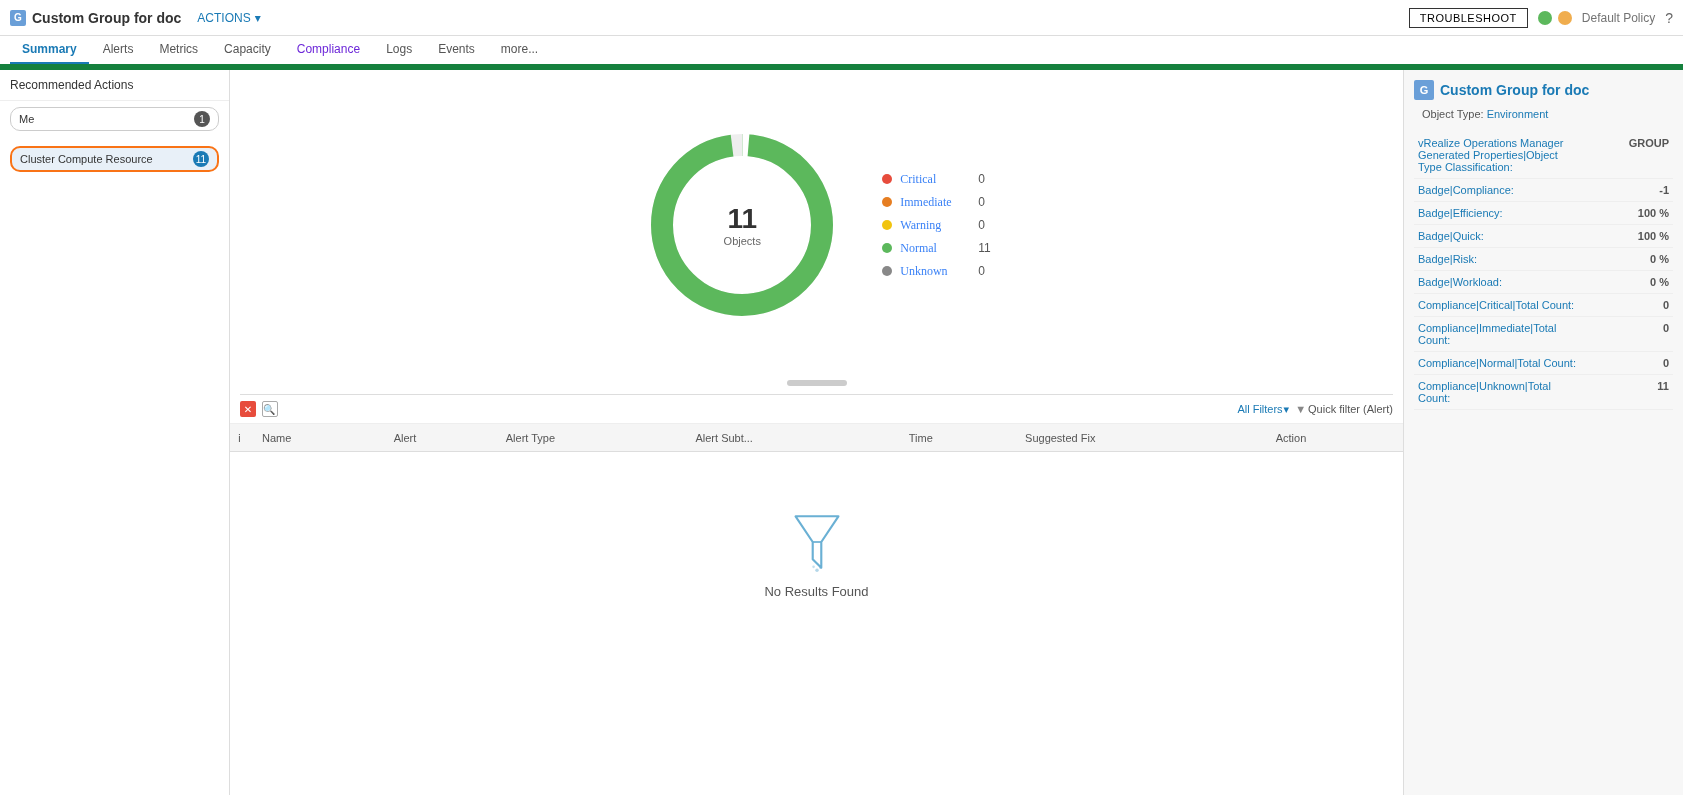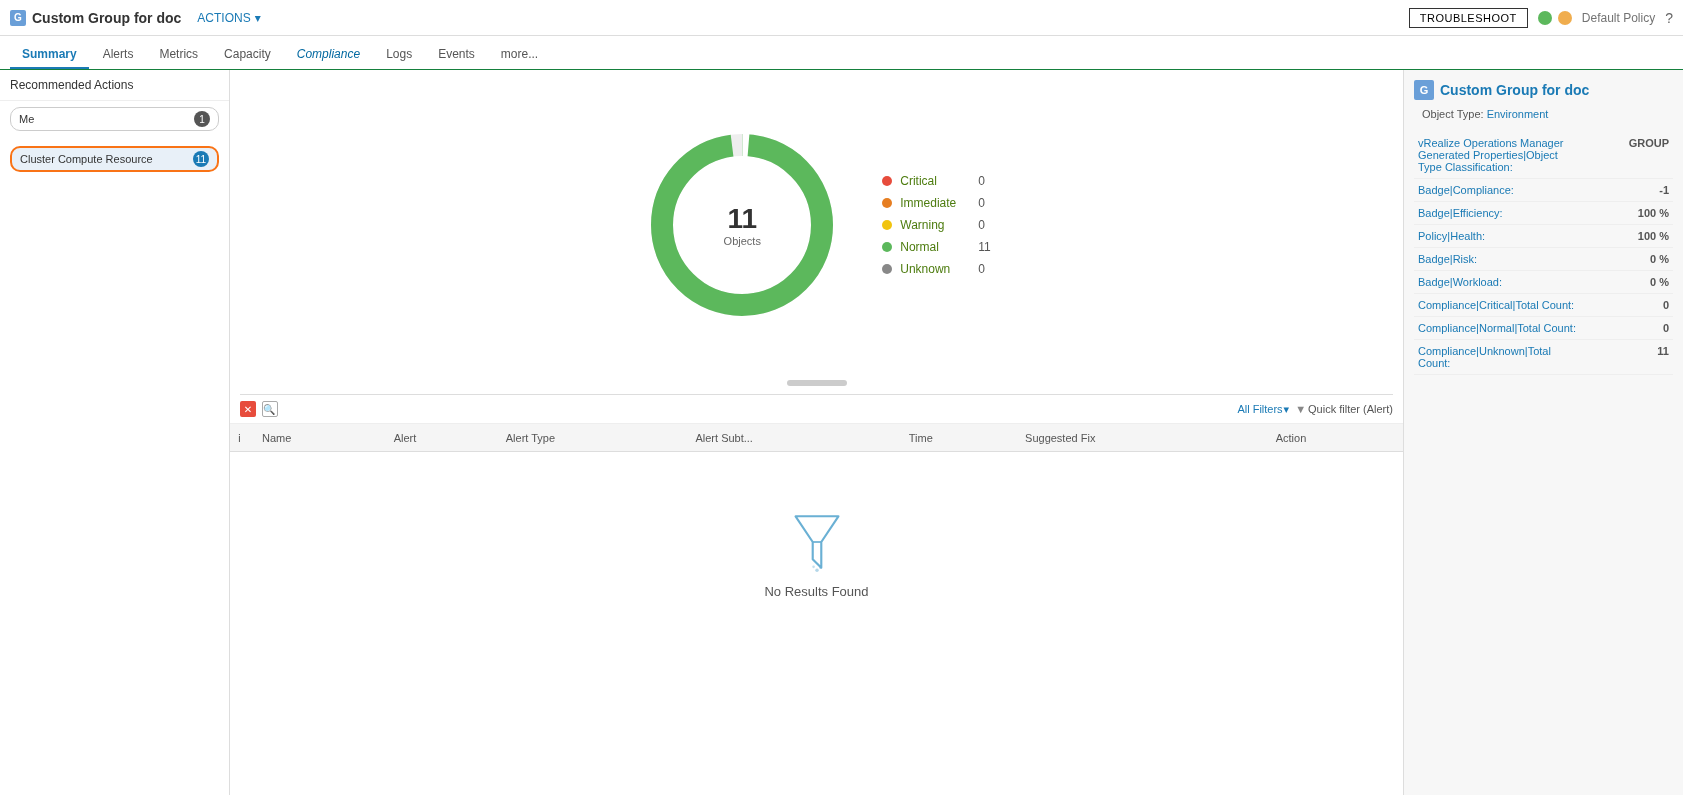--- a/index.html
+++ b/index.html
@@ -53,39 +53,39 @@
     .status-dot { width: 14px; height: 14px; border-radius: 50%; display: inline-block; }
     .status-green { background: #5cb85c; }
     .status-yellow { background: #f0ad4e; }
     .policy-link { color: #737373; font-size: 12px; text-decoration: none; }
     .question-icon { color: #666; font-size: 14px; }
 
     
     .tab-bar {
       display: flex;
       background: #fff;
-      border-bottom: 1px solid #15803d;
+      border-bottom: 6px solid #15803d;
       padding: 0 10px;
       height: 34px;
       align-items: flex-end;
     }
     .tab {
       padding: 6px 12px;
       font-size: 12px;
       cursor: pointer;
       color: #555;
       border-bottom: 2px solid transparent;
       margin-right: 2px;
     }
     .tab.active {
       color: #1a7ab5;
       border-bottom: 2px solid #1a7ab5;
       font-weight: bold;
     }
-    .tab.disabled { color: #0369a1; cursor: default; font-style: italic; }
+    .tab.disabled { color: #6d28d9; cursor: default; }
 
     
     .main-layout {
       display: flex;
       height: calc(795px - 36px - 34px);
     }
 
     
     .left-panel {
       width: 230px;
@@ -172,21 +172,21 @@
       transform: translate(-50%, -50%);
       text-align: center;
     }
     .donut-number { font-size: 28px; font-weight: bold; color: #333; }
     .donut-label { font-size: 11px; color: #666; }
 
     
     .legend { display: flex; flex-direction: column; gap: 8px; }
     .legend-item { display: flex; align-items: center; gap: 8px; font-size: 12px; }
     .legend-dot { width: 10px; height: 10px; border-radius: 50%; }
-    .legend-name { width: 70px; color: #4d7c0f; }
+    .legend-name { width: 70px; color: #3b82f6; font-family: Liberation Serif, serif; }
     .legend-count { color: #555; }
 
     
     .chart-scroll {
       display: flex; justify-content: center;
       padding-bottom: 8px;
     }
     .scroll-thumb {
       width: 60px; height: 6px;
       background: #ccc; border-radius: 3px;
@@ -452,33 +452,37 @@
     </tr>
           <tr>
       <td>Badge|Compliance:</td>
       <td>-1</td>
     </tr>
           <tr>
       <td>Badge|Efficiency:</td>
       <td>100 %</td>
     </tr>
           <tr>
-      <td>Policy|Health:</td>
+      <td>Badge|Quick:</td>
       <td>100 %</td>
     </tr>
           <tr>
       <td>Badge|Risk:</td>
       <td>0 %</td>
     </tr>
           <tr>
       <td>Badge|Workload:</td>
       <td>0 %</td>
     </tr>
           <tr>
       <td>Compliance|Critical|Total Count:</td>
+      <td>0</td>
+    </tr>
+          <tr>
+      <td>Compliance|Immediate|Total Count:</td>
       <td>0</td>
     </tr>
           <tr>
       <td>Compliance|Normal|Total Count:</td>
       <td>0</td>
     </tr>
           <tr>
       <td>Compliance|Unknown|Total Count:</td>
       <td>11</td>
     </tr>

